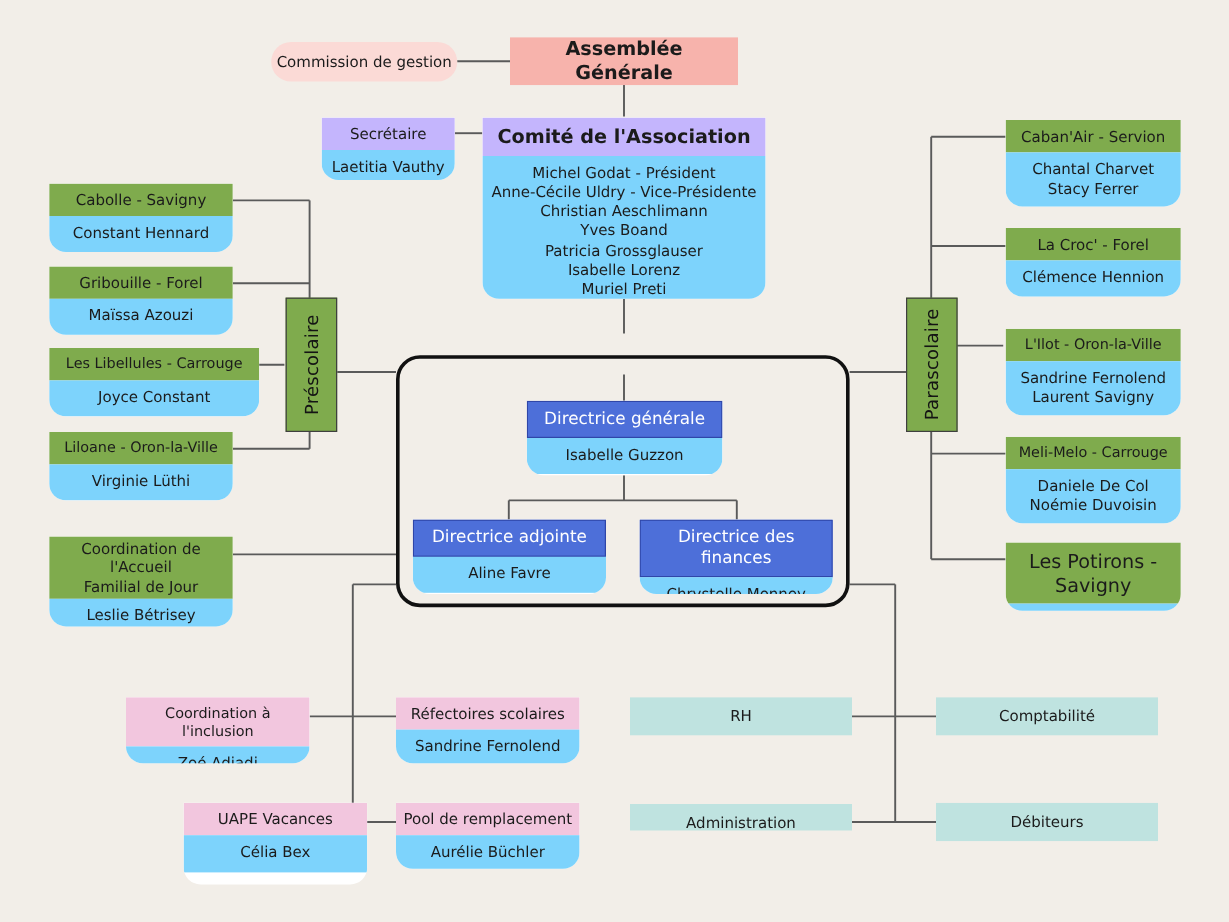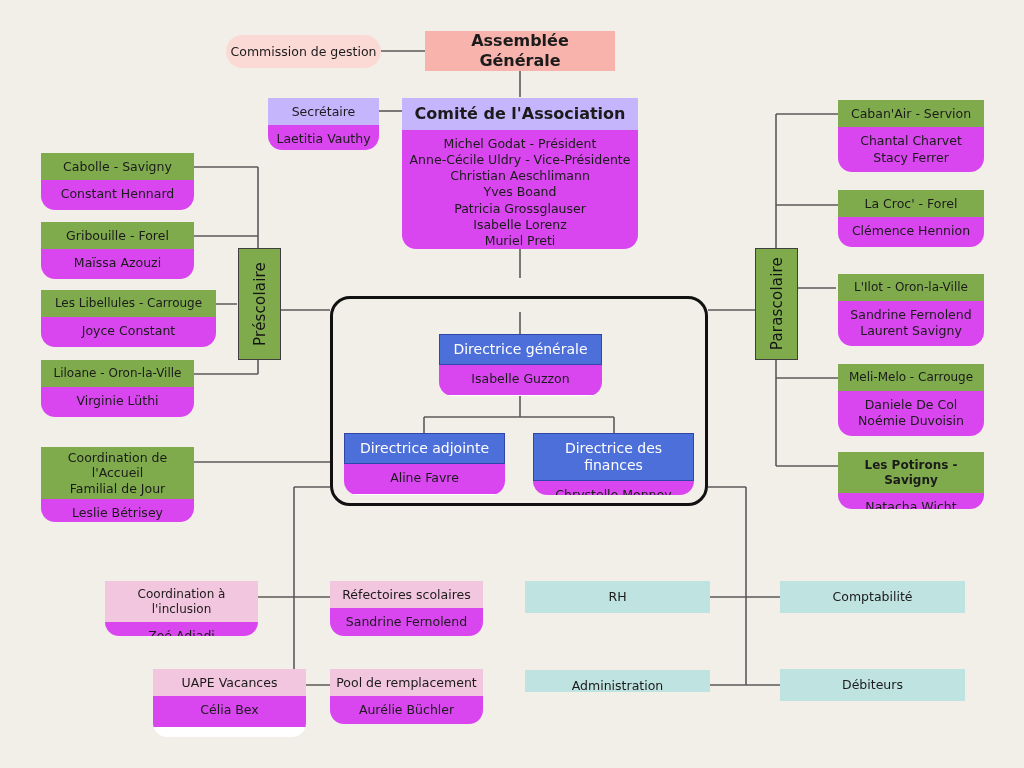--- a/index.html
+++ b/index.html
@@ -46,21 +46,21 @@
     font-size: 12.5px;
     color: #1b1b1b;
   }
   .card .body {
     text-align: center;
     line-height: 1.3;
     padding: 6px 6px 8px 6px;
     box-sizing: border-box;
     font-size: 12.5px;
     color: #1b1b1b;
-    background: #d946ef;
+    background: #7dd3fc;
   }
 
   
   .hdr.green   { background: #7FAB4D; }
   .hdr.salmon  { background: #F7B3AC; font-weight: bold; font-size: 16px; }
   .hdr.yellow  { background: #c4b5fd; }
   .hdr.yellow.big { font-weight: bold; font-size: 16px; }
   .hdr.blue    { background: #4D6FD9; color: #FFFFFF; font-size: 14px; }
   .hdr.pink    { background: #F2C6DE; }
   .hdr.teal    { background: #BFE3E0; }
@@ -281,21 +281,21 @@
 
   <div class="node card" style="left:838px; top:364px; width:146px; height:72px;">
     <div class="hdr green" style="font-size:12px;">Meli-Melo - Carrouge</div>
     <div class="body">
       <div>Daniele De Col</div>
       <div>Noémie Duvoisin</div>
     </div>
   </div>
 
   <div class="node card" style="left:838px; top:452px; width:146px; height:57px;">
-    <div class="hdr green" style="font-size:12px;font-weight:bold;">Les Potirons - Savigny</div>
+    <div class="hdr green" style="font-size:16px;">Les Potirons - Savigny</div>
     <div class="body">Natacha Wicht</div>
   </div>
 
   <div class="node card" style="left:105px; top:581px; width:153px; height:55px;">
     <div class="hdr pink" style="font-size:12px;">Coordination à l'inclusion</div>
     <div class="body">Zoé Adjadj</div>
   </div>
 
   <div class="node card" style="left:330px; top:581px; width:153px; height:55px;">
     <div class="hdr pink">Réfectoires scolaires</div>

